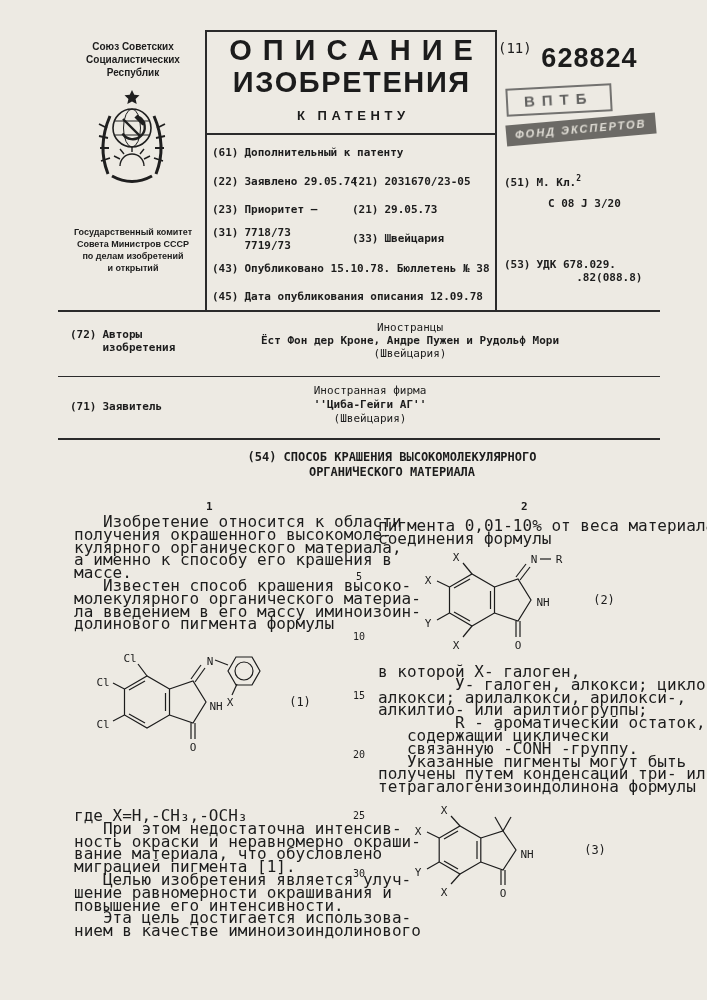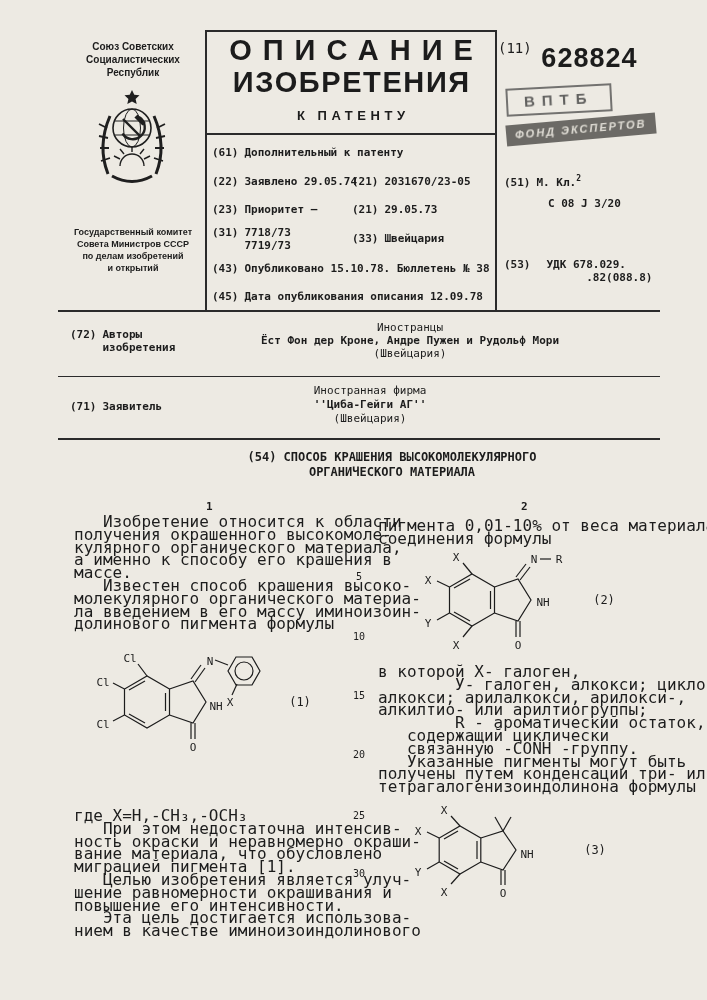--- a/index.html
+++ b/index.html
@@ -134,21 +134,21 @@
     <span class="code">(43)</span><span>Опубликовано 15.10.78. Бюллетень № 38</span>
   </div>
   <div class="fld" style="left:212px; top:290px;">
     <span class="code">(45)</span><span>Дата опубликования описания 12.09.78</span>
   </div>
 
   <div class="fld" style="left:504px; top:172px;">
     <span class="code">(51)</span><span>М. Кл.</span><sup style="font-size:8px;">2</sup>
     <div style="padding-left:44px; margin-top:8px;">C 08 J 3/20</div>
   </div>
-  <div class="fld" style="left:504px; top:258px; display:flex; gap:16px;">
+  <div class="fld" style="left:504px; top:258px; display:flex; gap:6px;">
     <span>(53)</span>
       <span class="pre">УДК 678.029.
       .82(088.8)</span>
   </div>
 
   <div class="t lblcol" style="left:70px; top:328px;">
     <span>(72)</span>
     <span class="pre">Авторы
 изобретения</span>
   </div>

